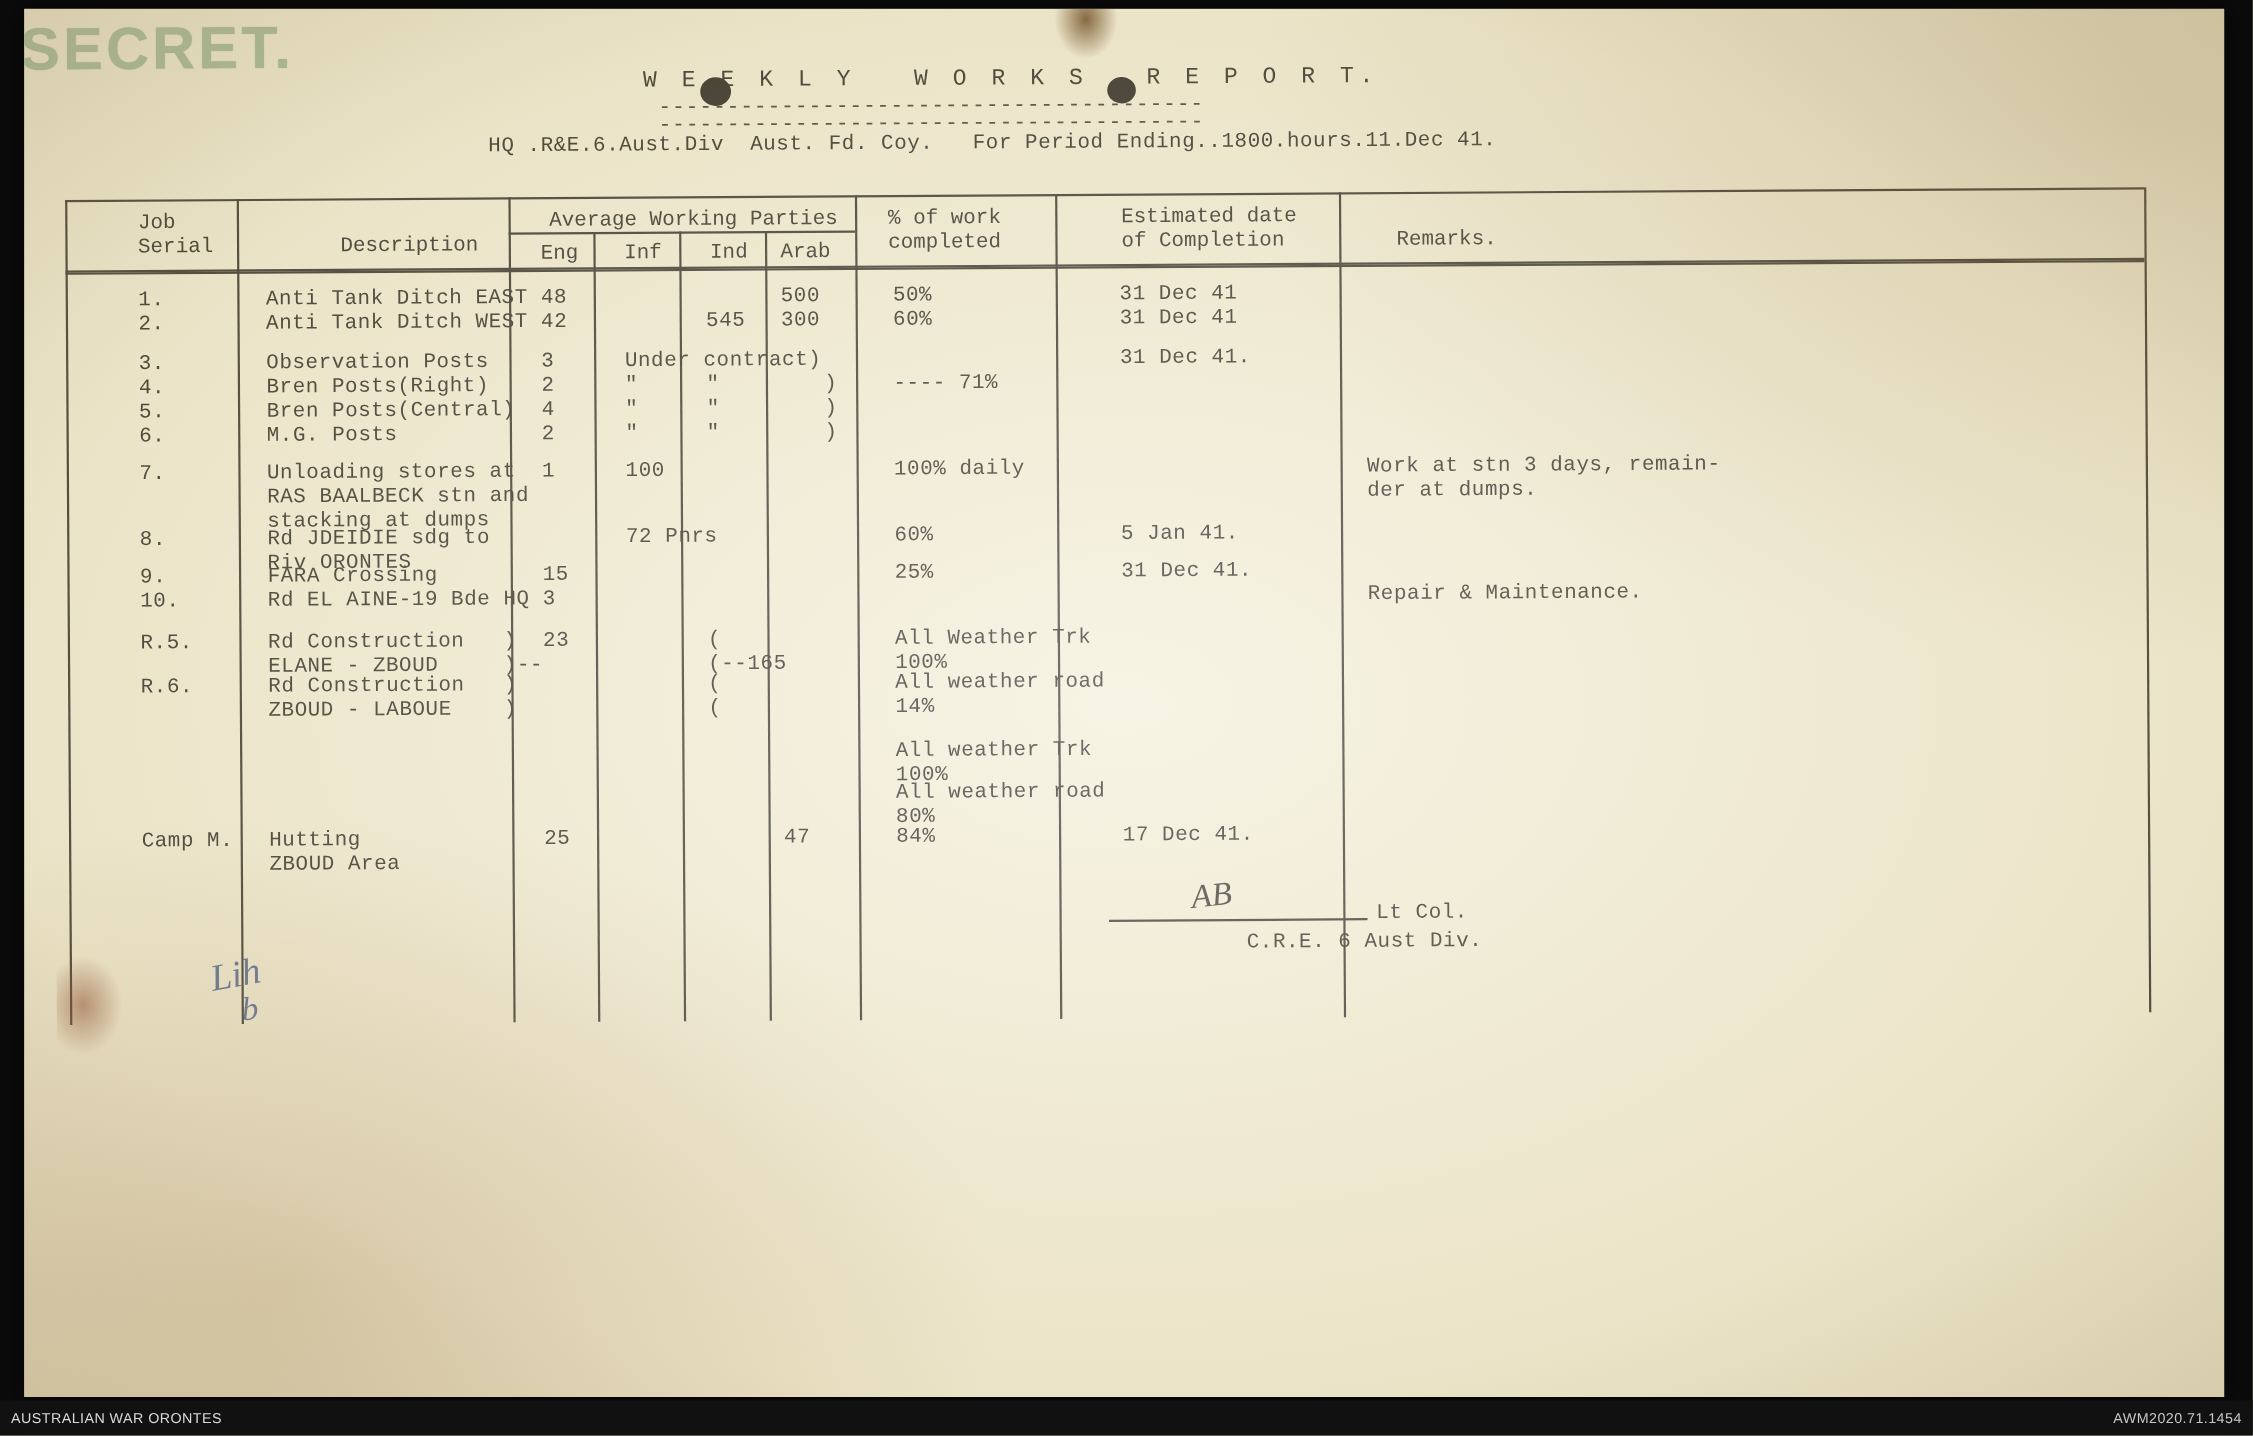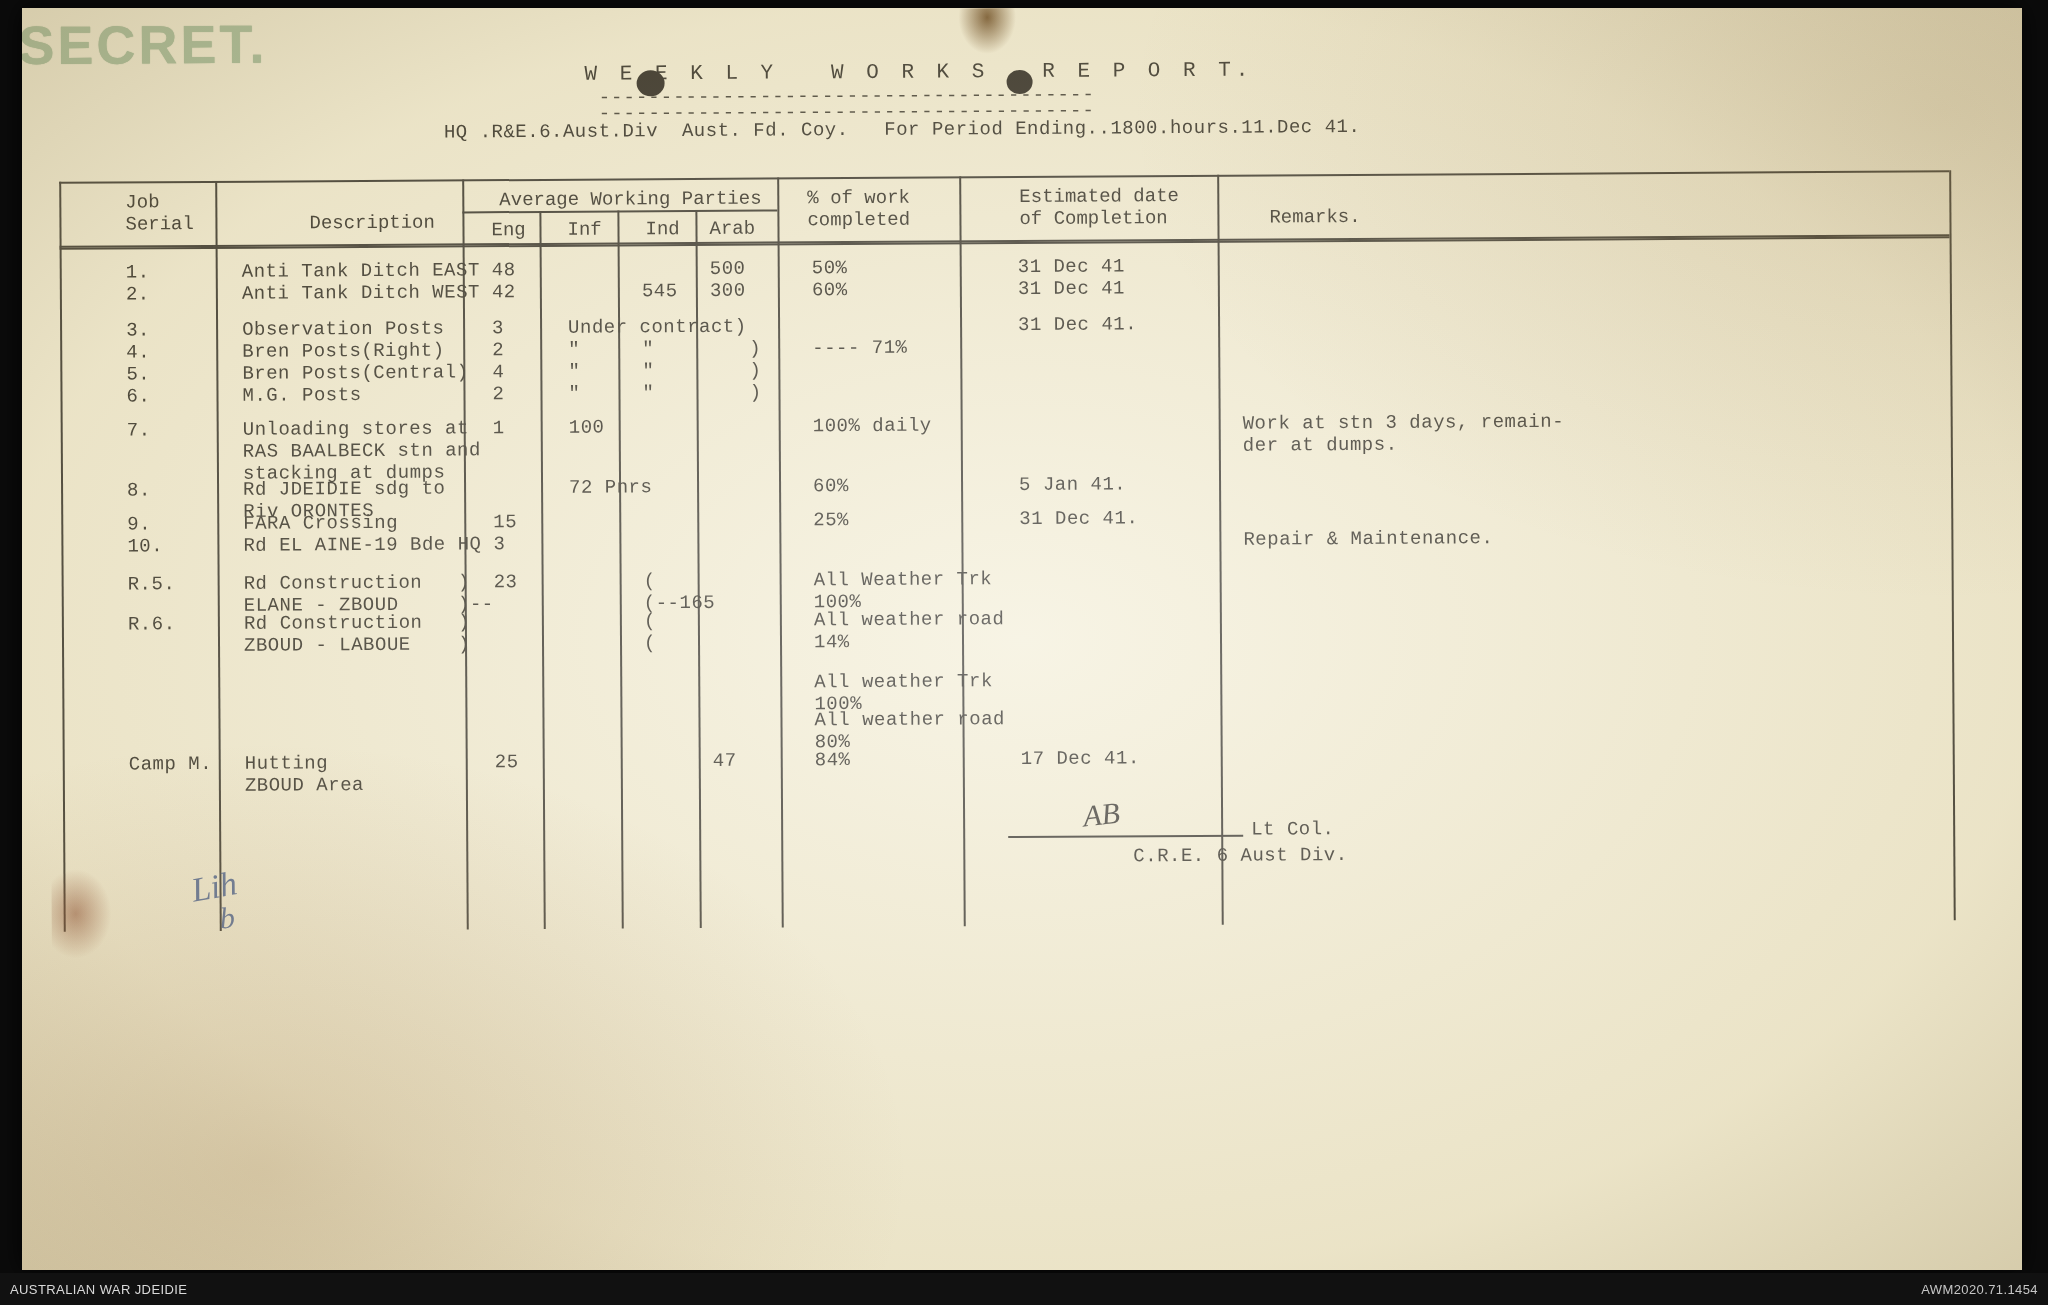--- a/index.html
+++ b/index.html
@@ -226,15 +226,15 @@
     <div id="sig-line"></div>
     <div class="tx" style="left:1228px;top:812px;">Lt Col.</div>
     <div class="tx" style="left:1110px;top:838px;">C.R.E. 6 Aust Div.</div>
 
     <div id="initials">Lih</div>
     <div id="initials2">b</div>
   </div>
 </div>
 
 <div id="footer-bar">
-  <span>AUSTRALIAN WAR JDEIDIE</span>
+  <span>AUSTRALIAN WAR ORONTES</span>
   <span class="right">AWM2020.71.1454</span>
 </div>
 
 </body></html>

